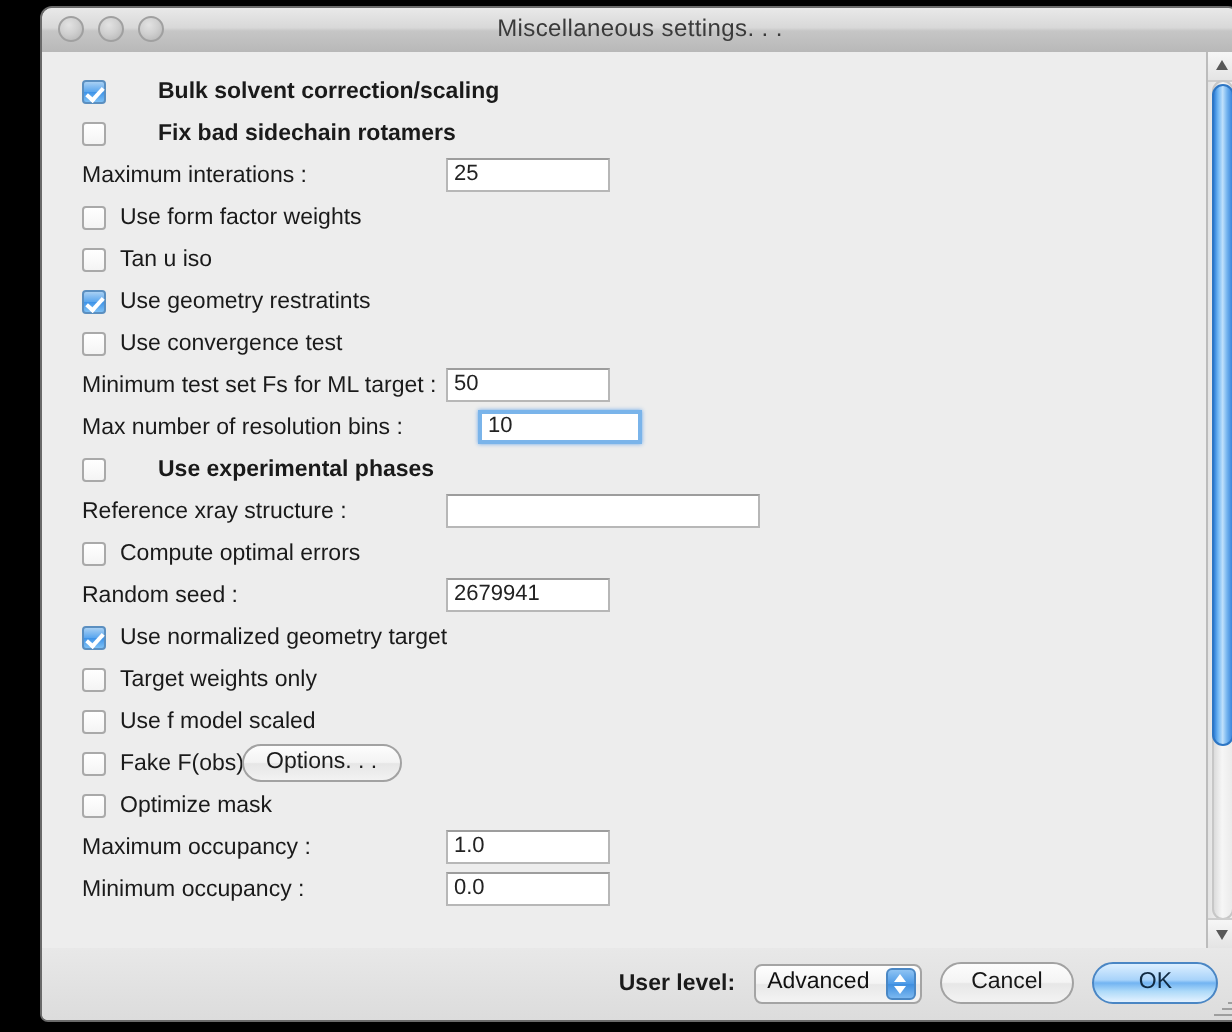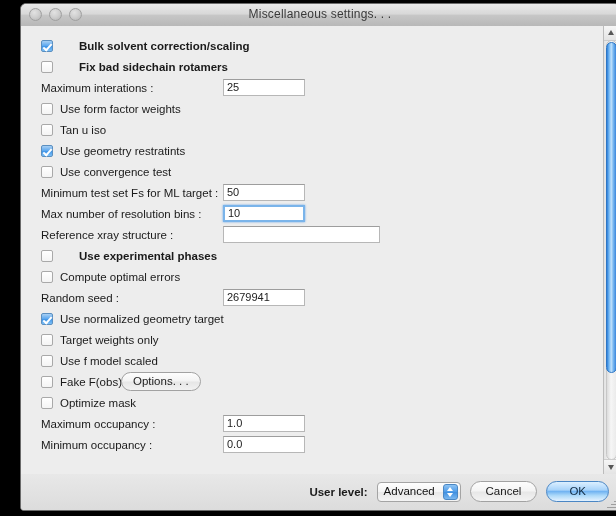--- a/index.html
+++ b/index.html
@@ -159,20 +159,21 @@
     line-height: 15px;
     padding: 0 3px;
     width: 82px;
     overflow: hidden;
     white-space: nowrap;
   }
   .field.focused {
     border: 2px solid #7ab4ea;
     box-shadow: 0 0 2px rgba(90,160,235,0.9);
     line-height: 13px;
+    margin-left: 16px;
   }
   .field.wide { width: 157px; }
 
   
   .optbtn {
     position: absolute;
     left: 100px;
     top: 1px;
     height: 19px;
     padding: 0 11px;
@@ -395,30 +396,30 @@
             </div>
             <div class="field">50</div>
           </div>
           <div class="row">
             <div class="fieldrow">
               <span class="flabel">Max number of resolution bins :</span>
             </div>
             <div class="field focused">10</div>
           </div>
           <div class="row">
+            <div class="cbrow">
+              <span class="cb"></span>
+              <span class="cblabel bold">Use experimental phases</span>
+            </div>
+          </div>
+          <div class="row">
             <div class="fieldrow">
               <span class="flabel">Reference xray structure :</span>
             </div>
             <div class="field wide"></div>
-          </div>
-          <div class="row">
-            <div class="cbrow">
-              <span class="cb"></span>
-              <span class="cblabel bold">Use experimental phases</span>
-            </div>
           </div>
           <div class="row">
             <div class="cbrow">
               <span class="cb"></span>
               <span class="cblabel">Compute optimal errors</span>
             </div>
           </div>
           <div class="row">
             <div class="fieldrow">
               <span class="flabel">Random seed :</span>

